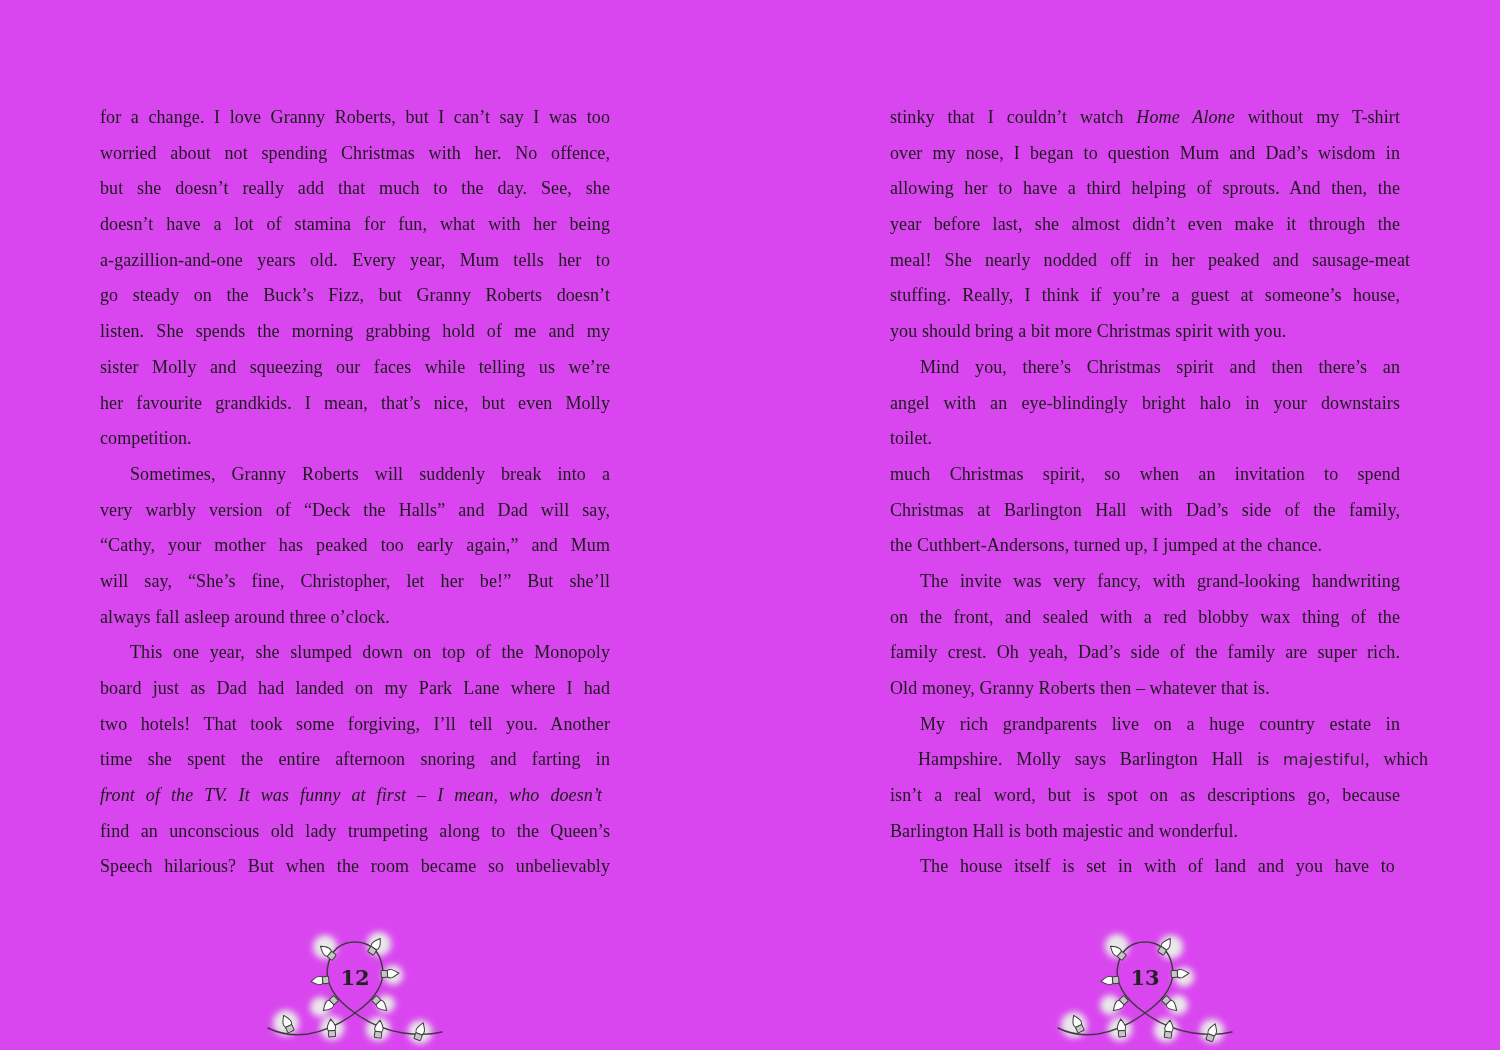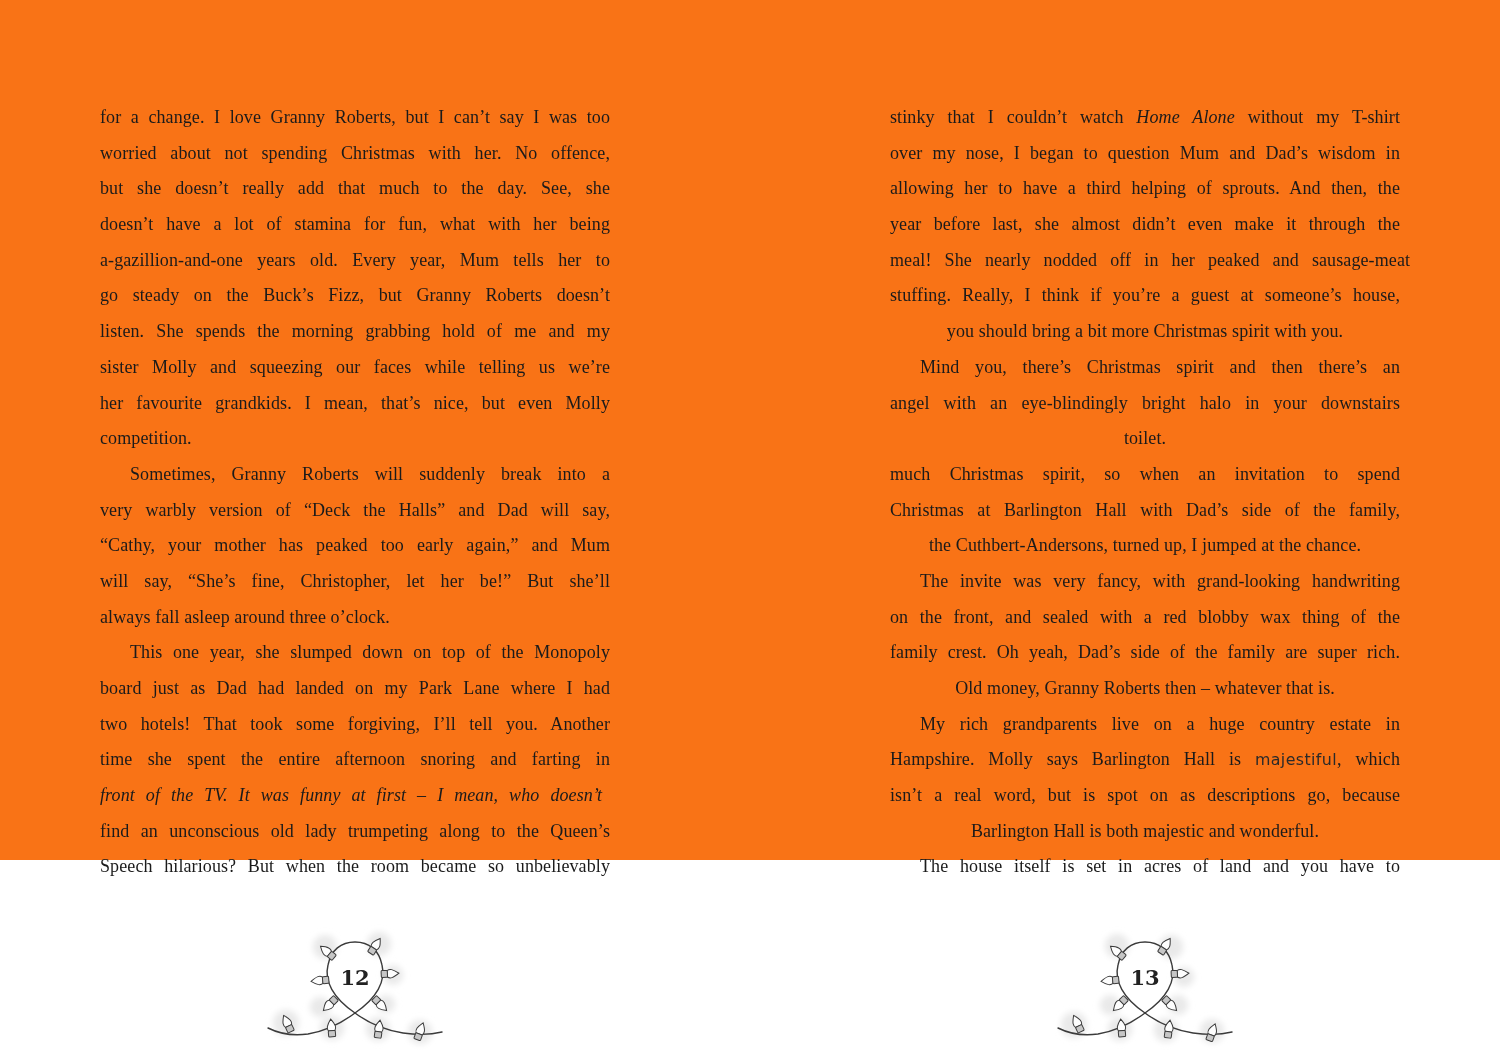--- a/index.html
+++ b/index.html
@@ -4,31 +4,31 @@
 <style>
   html, body { margin: 0; padding: 0; }
   body {
     width: 1500px; height: 1050px;
     background: #ffffff;
     position: relative;
     overflow: hidden;
     font-family: "Liberation Serif", serif;
     color: #1b1b1b;
   }
-  .page { position: absolute; top: 0; width: 750px; height: 860px; background: #f97316; }
+  .page { position: absolute; top: 0; width: 750px; height: 1050px; background: #d946ef; }
   .page-left  { left: 0; }
   .page-right { left: 750px; }
 
   .text-col {
     position: absolute;
     top: 100px;
     width: 510px;
   }
   .page-left  .text-col { left: 100px; }
-  .page-right .text-col { left: 140px; text-align: center; }
+  .page-right .text-col { left: 140px; }
 
   .line {
     display: block;
     white-space: nowrap;
     height: 35.7px;
     line-height: 35.7px;
     font-size: 18px;
     letter-spacing: 0.1px;
   }
   .line.indent { text-indent: 30px; }
@@ -145,24 +145,24 @@
       <div class="line" style="word-spacing: 9.52148px;"><span class="runs"><span>angel with an eye-blindingly bright halo in your downstairs</span></span></div>
       <div class="line end"><span class="runs"><span>toilet.</span></span></div>
       <div class="line" style="word-spacing: 14.6543px;"><span class="runs"><span>much Christmas spirit, so when an invitation to spend</span></span></div>
       <div class="line" style="word-spacing: 8.81424px;"><span class="runs"><span>Christmas at Barlington Hall with Dad’s side of the family,</span></span></div>
       <div class="line end"><span class="runs"><span>the Cuthbert-Andersons, turned up, I jumped at the chance.</span></span></div>
       <div class="line indent" style="word-spacing: 7.08036px;"><span class="runs"><span>The invite was very fancy, with grand-looking handwriting</span></span></div>
       <div class="line" style="word-spacing: 6.89193px;"><span class="runs"><span>on the front, and sealed with a red blobby wax thing of the</span></span></div>
       <div class="line" style="word-spacing: 5.44034px;"><span class="runs"><span>family crest. Oh yeah, Dad’s side of the family are super rich.</span></span></div>
       <div class="line end"><span class="runs"><span>Old money, Granny Roberts then – whatever that is.</span></span></div>
       <div class="line indent" style="word-spacing: 10.0347px;"><span class="runs"><span>My rich grandparents live on a huge country estate in</span></span></div>
-      <div class="line" style="word-spacing: 9.22991px;"><span class="runs"><span>Hampshire. Molly says Barlington Hall is </span><span class="hand">majestiful</span><span>, which</span></span></div>
+      <div class="line" style="word-spacing: 9.22991px; margin-left: 28px;"><span class="runs"><span>Hampshire. Molly says Barlington Hall is </span><span class="hand">majestiful</span><span>, which</span></span></div>
       <div class="line" style="word-spacing: 7.4375px;"><span class="runs"><span>isn’t a real word, but is spot on as descriptions go, because</span></span></div>
       <div class="line end"><span class="runs"><span>Barlington Hall is both majestic and wonderful.</span></span></div>
-      <div class="line indent" style="word-spacing: 7.04167px;"><span class="runs"><span>The house itself is set in acres of land and you have to</span></span></div>
+      <div class="line indent" style="word-spacing: 7.04167px;"><span class="runs"><span>The house itself is set in with of land and you have to</span></span></div>
     </div>
 
   <div class="ornament">
     <svg width="170" height="115" viewBox="0 0 170 115">
       <g filter="url(#glowblur)" fill="#e9e9e9">
         <circle cx="57" cy="11" r="12"></circle>
           <circle cx="111" cy="12" r="12"></circle>
         <circle cx="124" cy="42" r="10"></circle>
           <circle cx="50" cy="70" r="10"></circle>
         <circle cx="118" cy="70" r="10"></circle>

